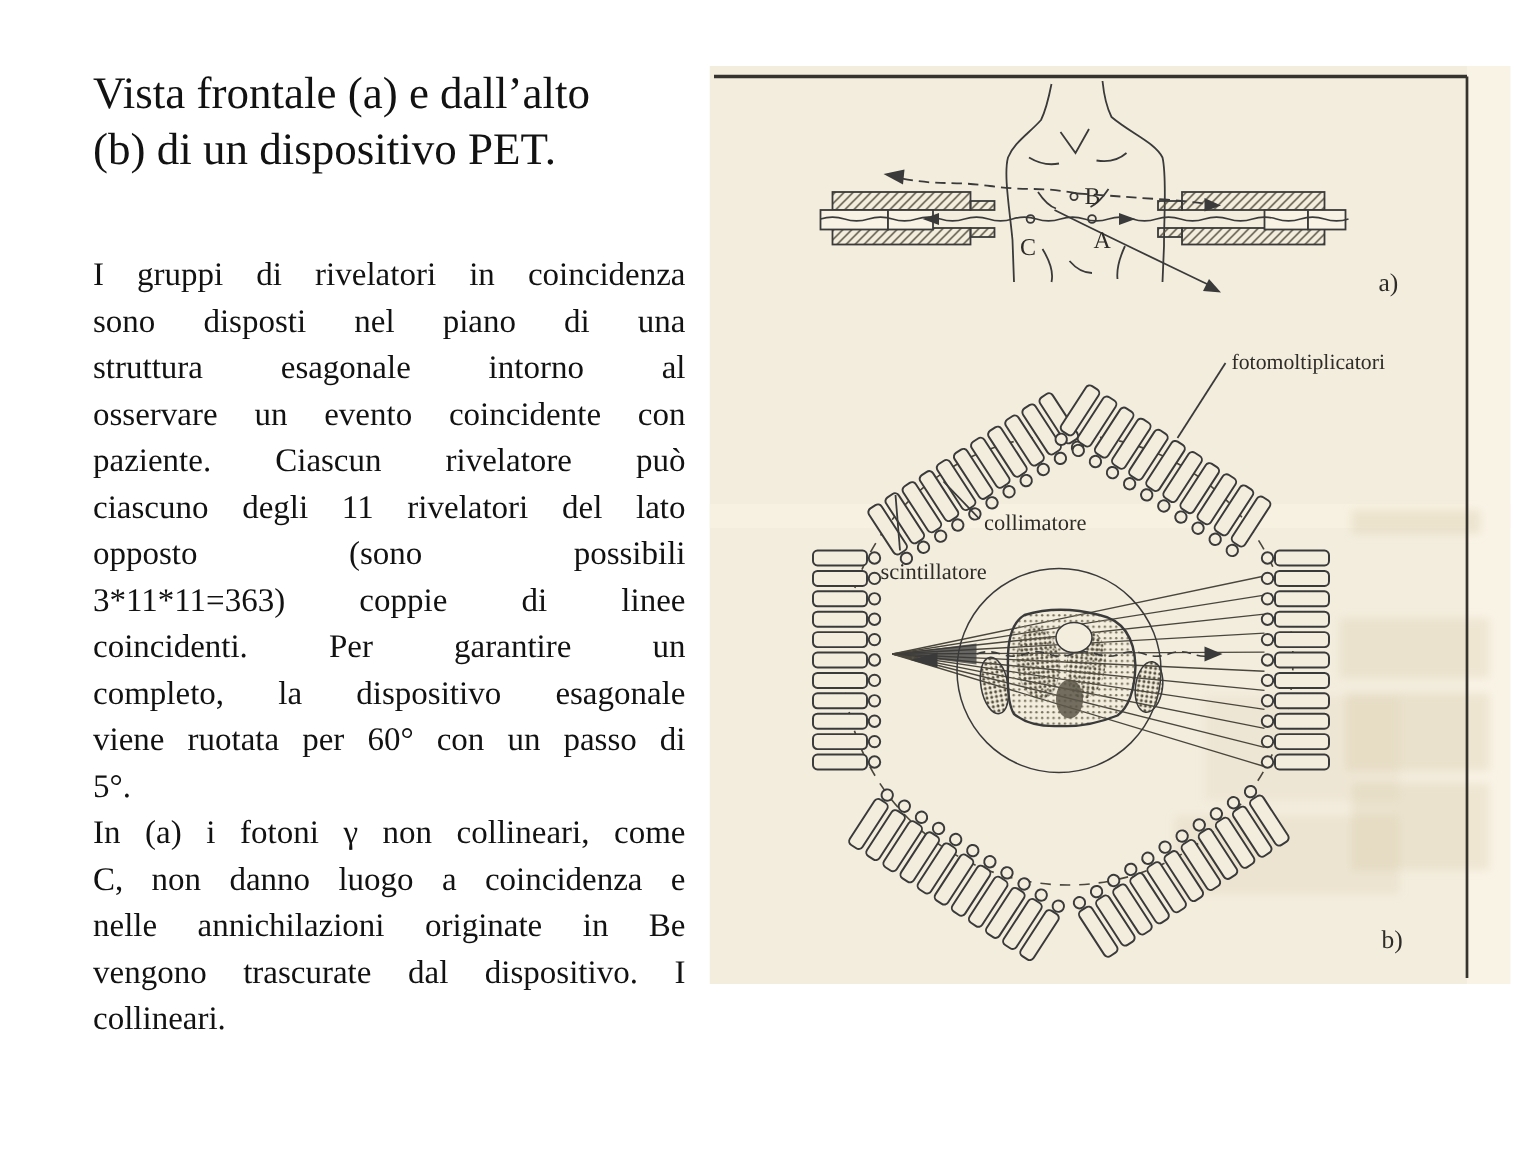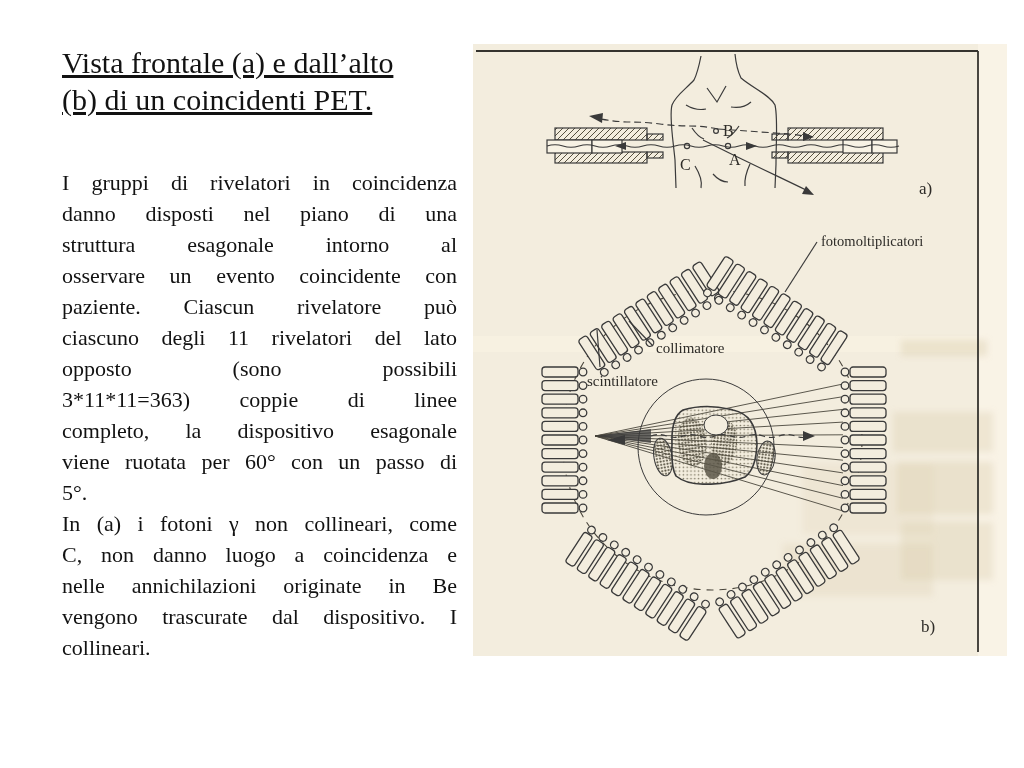--- a/index.html
+++ b/index.html
@@ -1,47 +1,48 @@
 <!DOCTYPE html>
 <html><head>
 <meta charset="utf-8">
 <style>
   html,body{margin:0;padding:0;background:#ffffff;}
   .slide{
     position:relative;width:1024px;height:768px;background:#ffffff;overflow:hidden;
     font-family:"Liberation Serif","DejaVu Serif",serif;color:#121212;
   }
-  .title-block{position:absolute;left:62px;top:44px;width:424px;text-decoration:underline;}
+  .title-block{position:absolute;left:62px;top:44px;width:424px;}
   .title-line{font-size:30px;line-height:37px;white-space:nowrap;}
   .body-text{position:absolute;left:62px;top:167px;width:395px;font-size:22px;line-height:31px;}
   .bline{text-align:justify;text-align-last:justify;}
   .bline-end{text-align-last:left;}
   .figure-panel{position:absolute;left:473px;top:44px;width:534px;height:612px;}
   .figure-panel svg{display:block;}
   svg text{font-family:"Liberation Serif","DejaVu Serif",serif;fill:#2e2c28;}
 </style>
 </head>
 <body>
 
 <div class="slide">
 
   <div class="title-block">
     <div class="title-line">Vista frontale (a) e dall’alto</div>
-    <div class="title-line">(b) di un coincidenti PET.</div>
+    <div class="title-line">(b) di un dispositivo PET.</div>
   </div>
 
   <div class="body-text">
       <div class="bline">I gruppi di rivelatori in coincidenza</div>
-      <div class="bline">danno disposti nel piano di una</div>
+      <div class="bline">sono disposti nel piano di una</div>
       <div class="bline">struttura esagonale intorno al</div>
       <div class="bline">osservare un evento coincidente con</div>
       <div class="bline">paziente. Ciascun rivelatore può</div>
       <div class="bline">ciascuno degli 11 rivelatori del lato</div>
       <div class="bline">opposto (sono possibili</div>
       <div class="bline">3*11*11=363) coppie di linee</div>
+      <div class="bline">coincidenti. Per garantire un</div>
       <div class="bline">completo, la dispositivo esagonale</div>
       <div class="bline">viene ruotata per 60° con un passo di</div>
       <div class="bline bline-end">5°.</div>
       <div class="bline">In (a) i fotoni γ non collineari, come</div>
       <div class="bline">C, non danno luogo a coincidenza e</div>
       <div class="bline">nelle annichilazioni originate in Be</div>
       <div class="bline">vengono trascurate dal dispositivo. I</div>
       <div class="bline bline-end">collineari.</div>
     </div>
 

